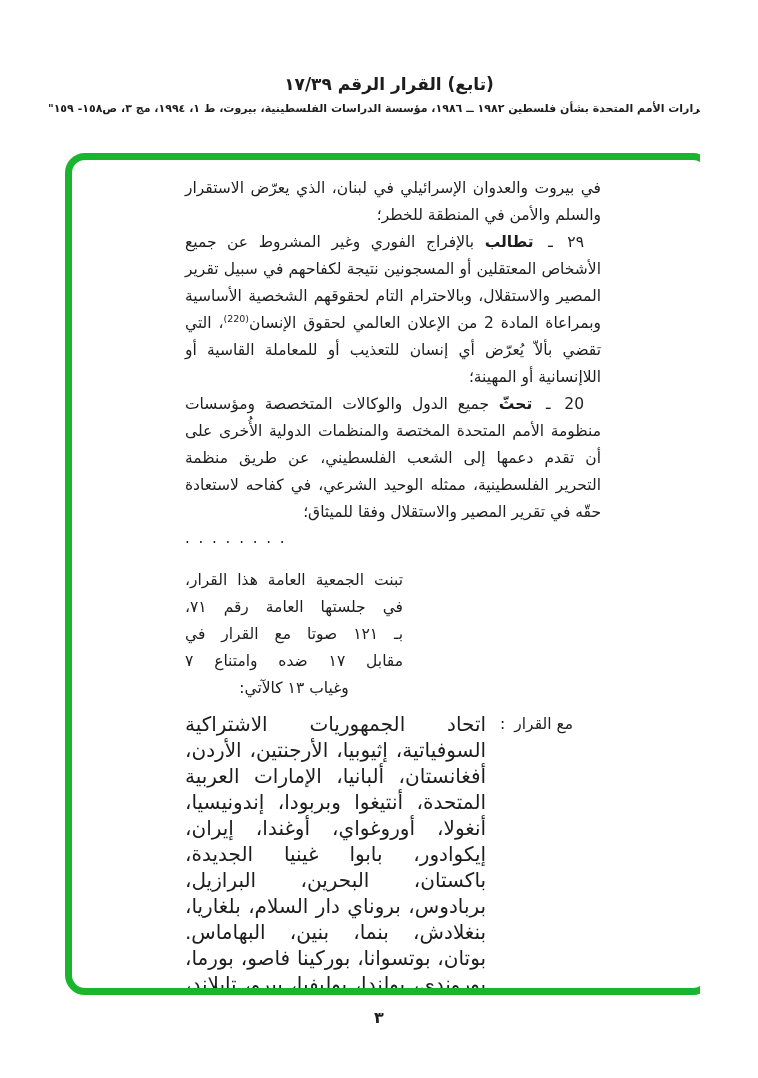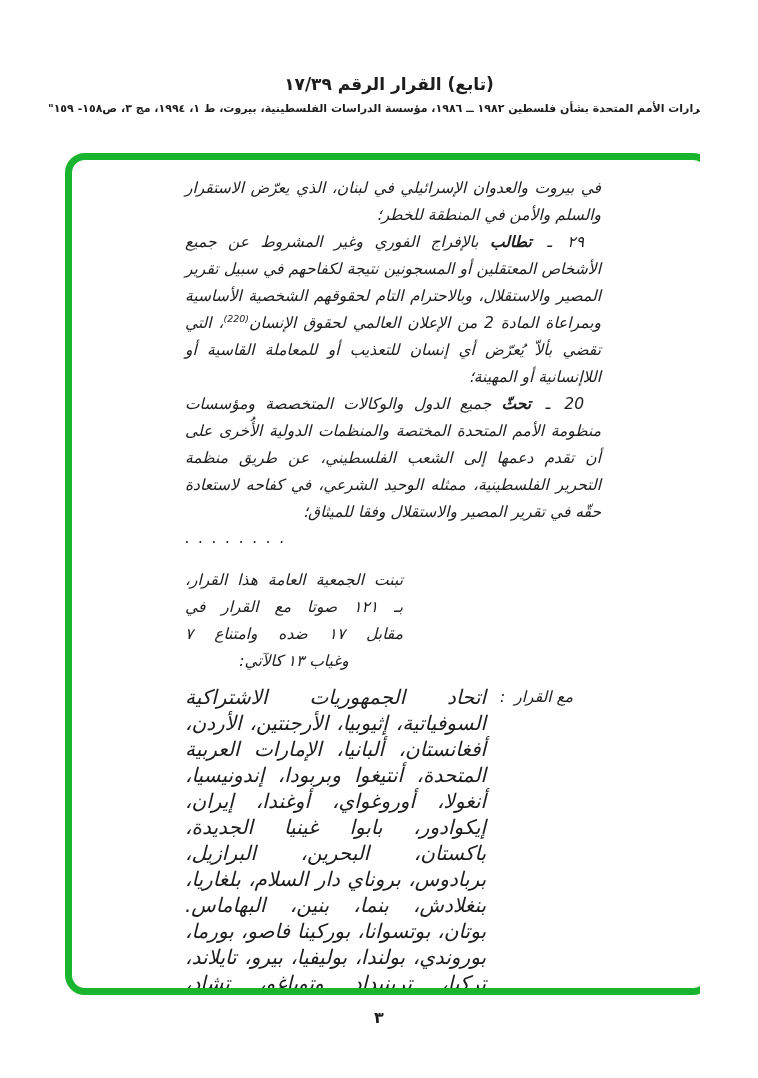--- a/index.html
+++ b/index.html
@@ -27,21 +27,20 @@
     white-space:nowrap;
   }
   
   .frame{
     position:absolute;left:65px;top:153px;
     width:648px;height:842px;
     box-sizing:border-box;
     border:7px solid #1ab52e;
     border-radius:20px;
     overflow:hidden;
-    font-style:italic;
   }
   .content{
     margin:15px 105px 0 113px; 
     font-size:15.5px;
     line-height:27px;
   }
   p{margin:0;}
   .para{text-align:justify;}
   .clause{text-align:justify;text-indent:17px;}
   .clause-dash{margin:0 4px;}
@@ -118,20 +117,21 @@
         <span>20</span>
         <span class="clause-dash">ـ</span>
         <span class="clause-lead">تحثّ</span>
         <span>جميع الدول والوكالات المتخصصة ومؤسسات منظومة الأمم المتحدة المختصة والمنظمات الدولية الأُخرى على أن تقدم دعمها إلى الشعب الفلسطيني، عن طريق منظمة التحرير الفلسطينية، ممثله الوحيد الشرعي، في كفاحه لاستعادة حقّه في تقرير المصير والاستقلال وفقا للميثاق؛</span>
       </p>
 
       <div class="dots-row">. . . . . . . .</div>
 
       <div class="adoption">
         <div class="vote-line">تبنت الجمعية العامة هذا القرار،</div>
+        <div class="vote-line">في جلستها العامة رقم ٧١،</div>
         <div class="vote-line">بـ ١٢١ صوتا مع القرار في</div>
         <div class="vote-line">مقابل ١٧ ضده وامتناع ٧</div>
         <div class="vote-line">وغياب ١٣ كالآتي:</div>
       </div>
 
       <div class="with-row">
         <span class="with-label">مع القرار</span>
         <span class="with-colon">:</span>
         <span class="with-list">اتحاد الجمهوريات الاشتراكية السوفياتية، إثيوبيا، الأرجنتين، الأردن، أفغانستان، ألبانيا، الإمارات العربية المتحدة، أنتيغوا وبربودا، إندونيسيا، أنغولا، أوروغواي، أوغندا، إيران، إيكوادور، بابوا غينيا الجديدة، باكستان، البحرين، البرازيل، بربادوس، بروناي دار السلام، بلغاريا، بنغلادش، بنما، بنين، البهاماس. بوتان، بوتسوانا، بوركينا فاصو، بورما، بوروندي، بولندا، بوليفيا، بيرو، تايلاند، تركيا، ترينيداد وتوباغو، تشاد، تشيكوسلوفاكيا، توغو، تونس، جاميكا، الجزائر، الجماهيرية العربية</span>
       </div>

